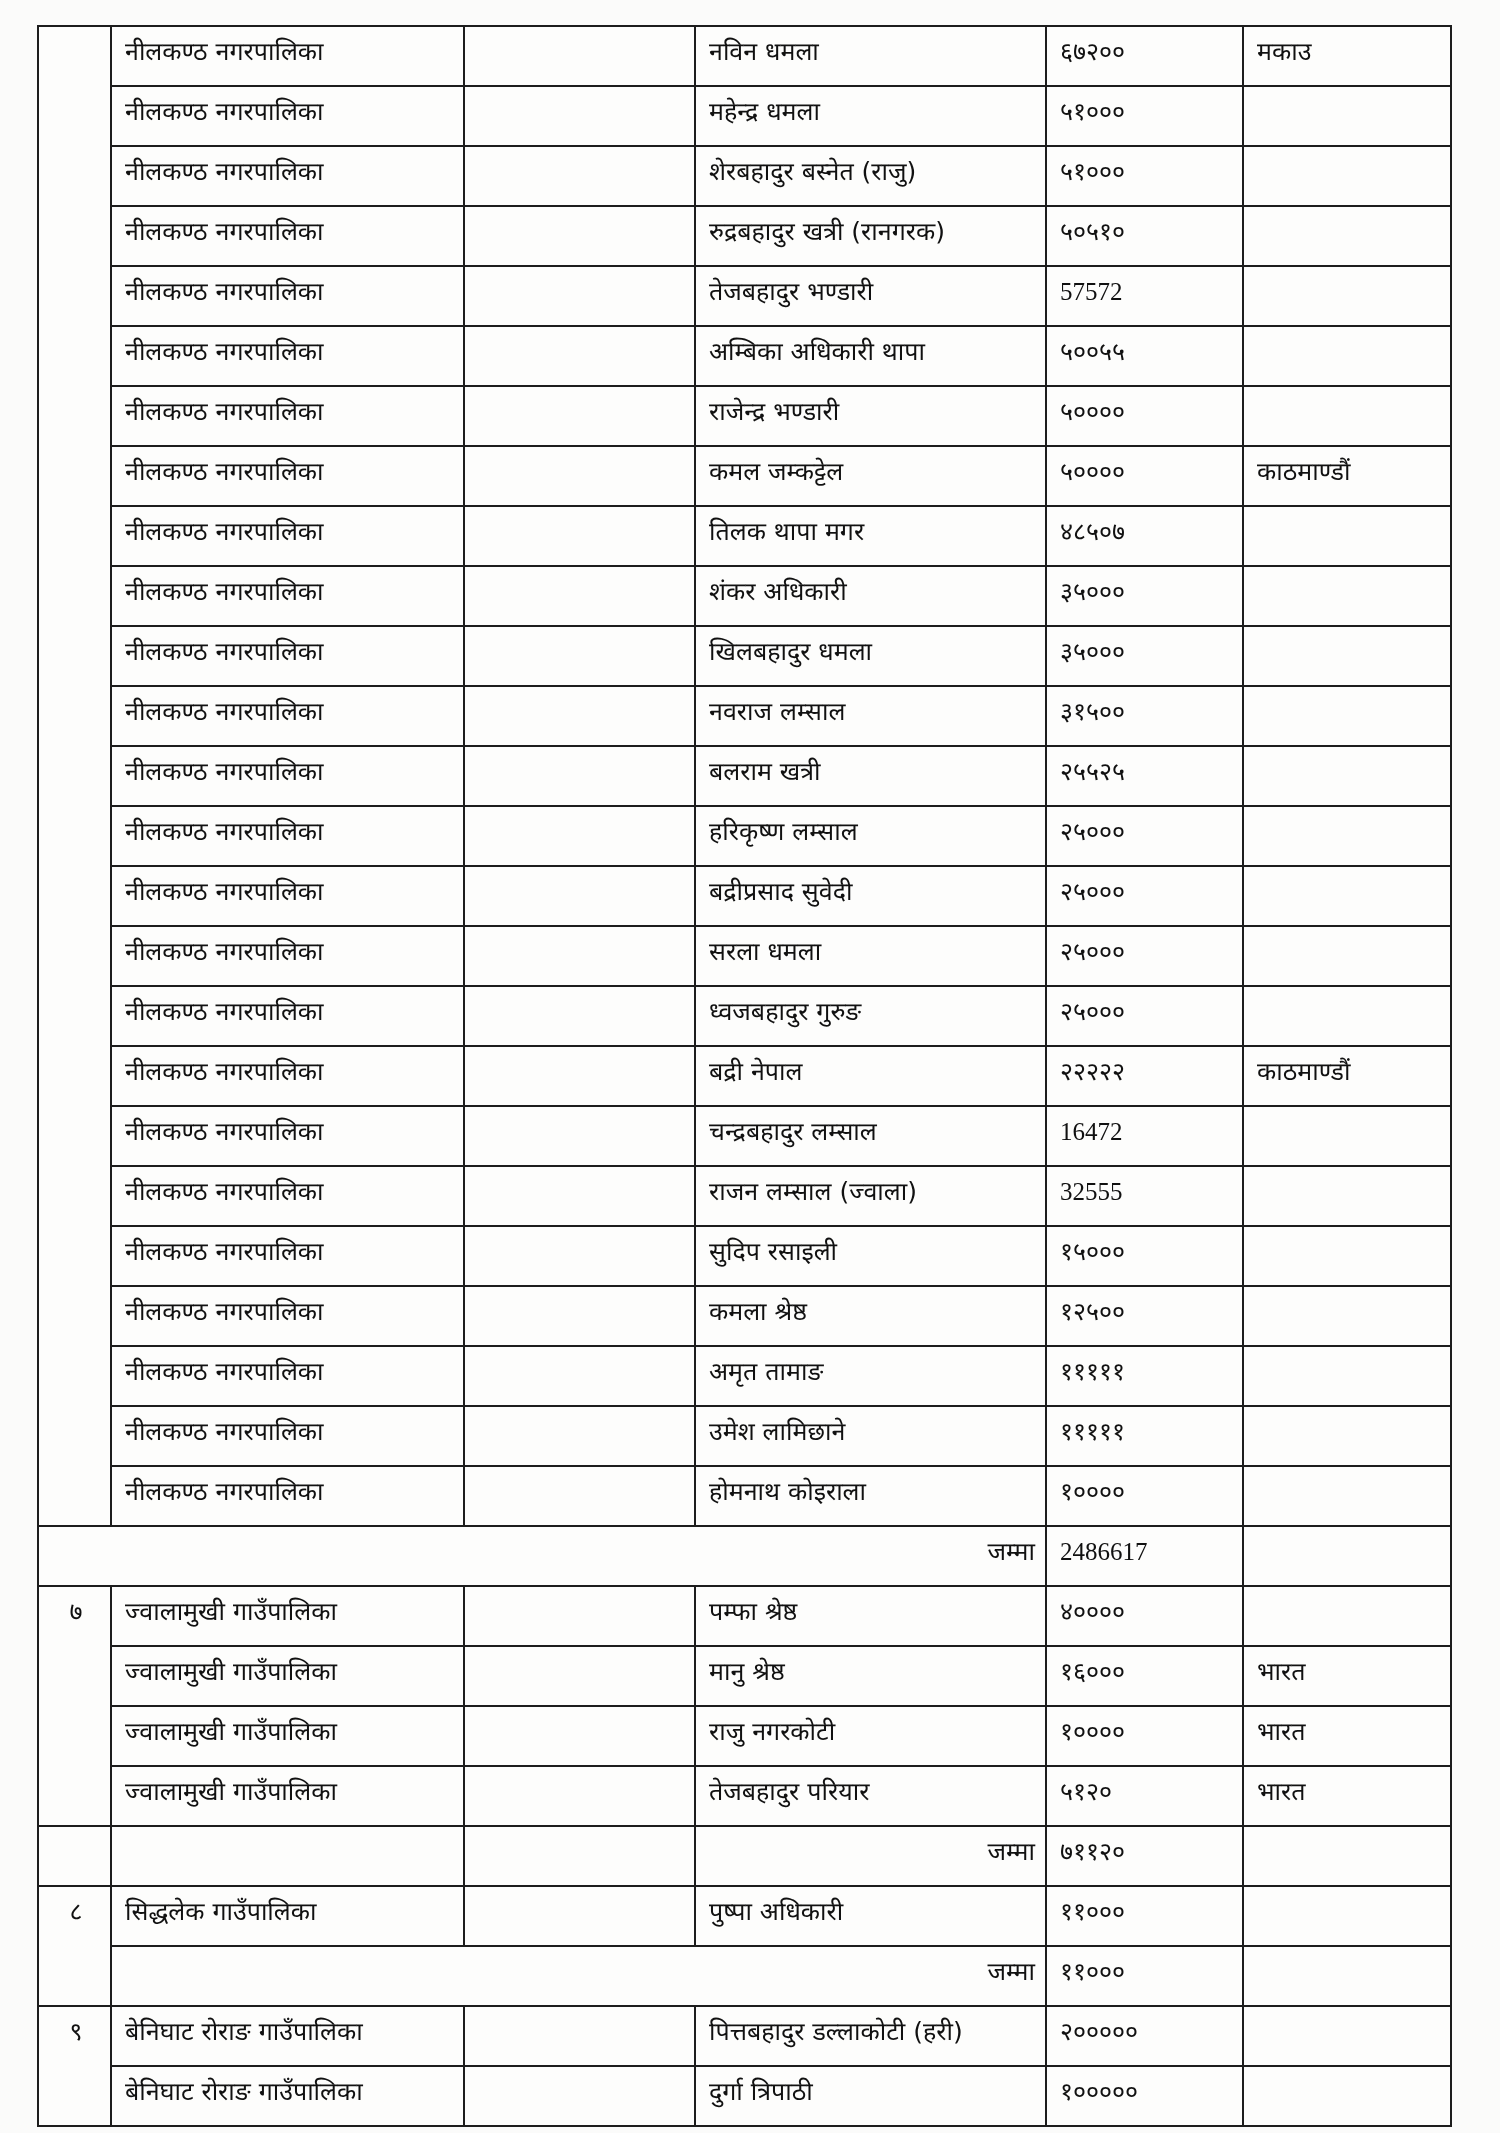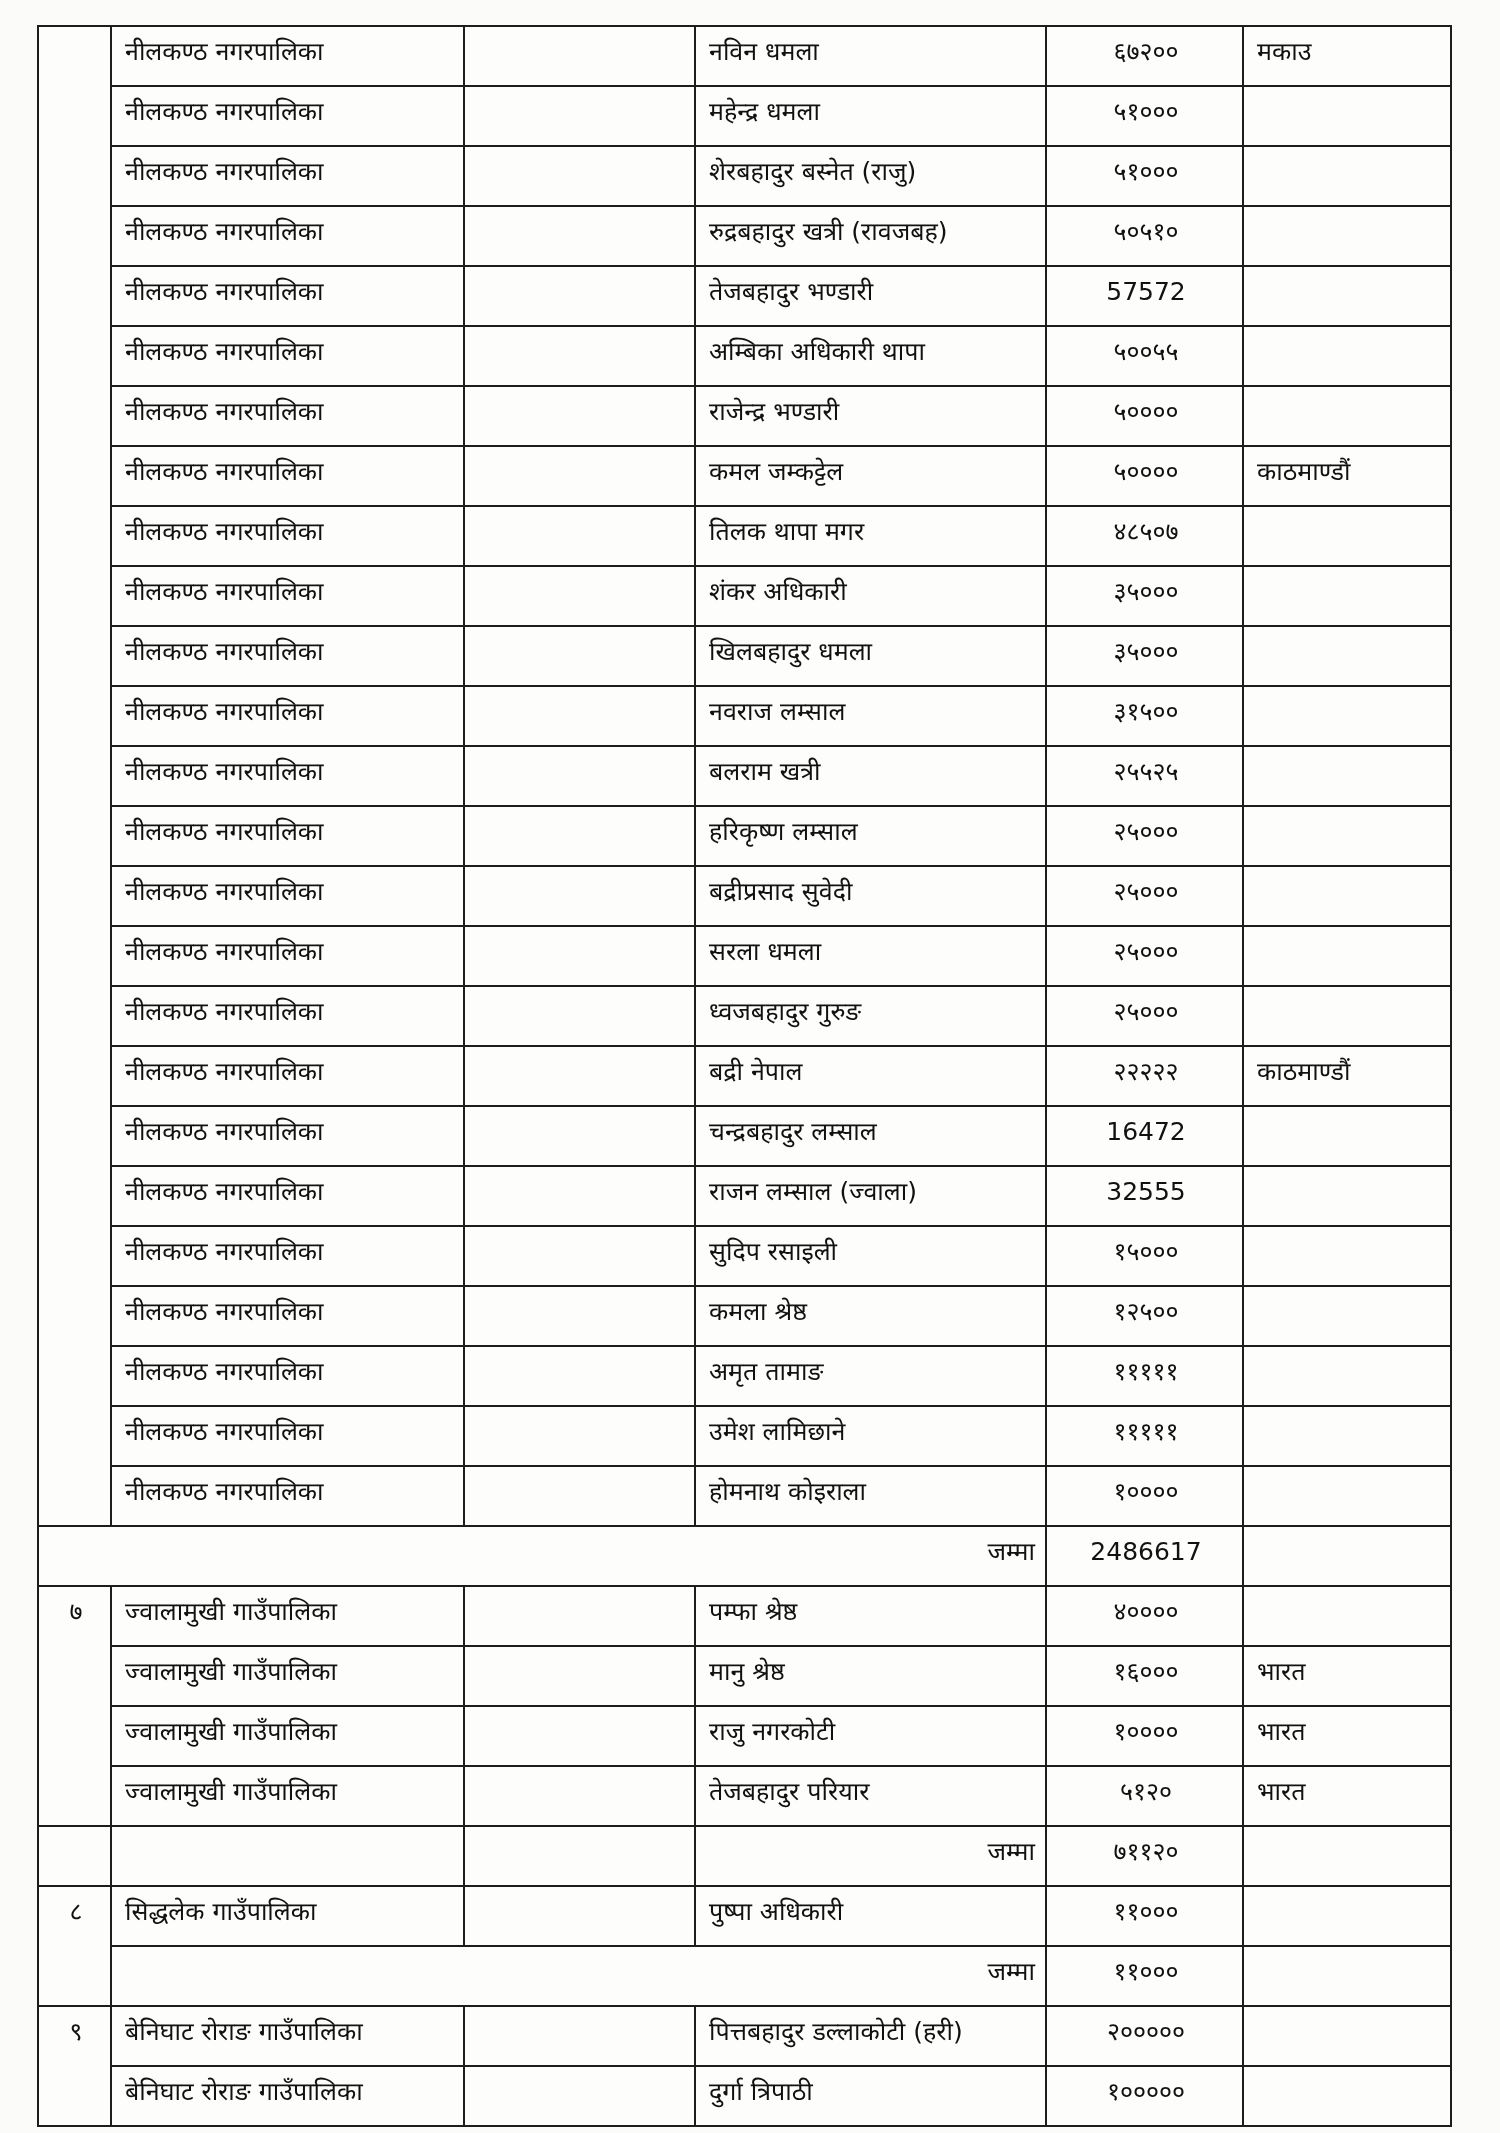--- a/index.html
+++ b/index.html
@@ -31,22 +31,23 @@
     white-space:nowrap;
   }
   tr.doc-row{height:60px;}
   td.serial{
     vertical-align:middle;
     text-align:center;
     padding:0;
     font-size:26px;
   }
   td.num{
-    text-align:center;
+    text-align:left;
     padding-right:17px;
+    font-family:Liberation Serif, serif;
   }
   td.total-label{
     text-align:right;
     font-weight:normal;
     padding-right:11px;
   }
   td.dbl-top{border-top:7px double #1d1d1d;}
   td.dbl-bottom{border-bottom:7px double #1d1d1d;}
 </style>
 </head>
@@ -81,21 +82,21 @@
         <tr class="doc-row">
           <td class="muni">नीलकण्ठ नगरपालिका</td>
           <td class="blank"></td>
           <td class="name">शेरबहादुर बस्नेत (राजु)</td>
           <td class="num">५१०००</td>
           <td class="loc"></td>
         </tr>
         <tr class="doc-row">
           <td class="muni">नीलकण्ठ नगरपालिका</td>
           <td class="blank"></td>
-          <td class="name">रुद्रबहादुर खत्री (रावजबह)</td>
+          <td class="name">रुद्रबहादुर खत्री (रानगरक)</td>
           <td class="num">५०५१०</td>
           <td class="loc"></td>
         </tr>
         <tr class="doc-row">
           <td class="muni">नीलकण्ठ नगरपालिका</td>
           <td class="blank"></td>
           <td class="name">तेजबहादुर भण्डारी</td>
           <td class="num">57572</td>
           <td class="loc"></td>
         </tr>

